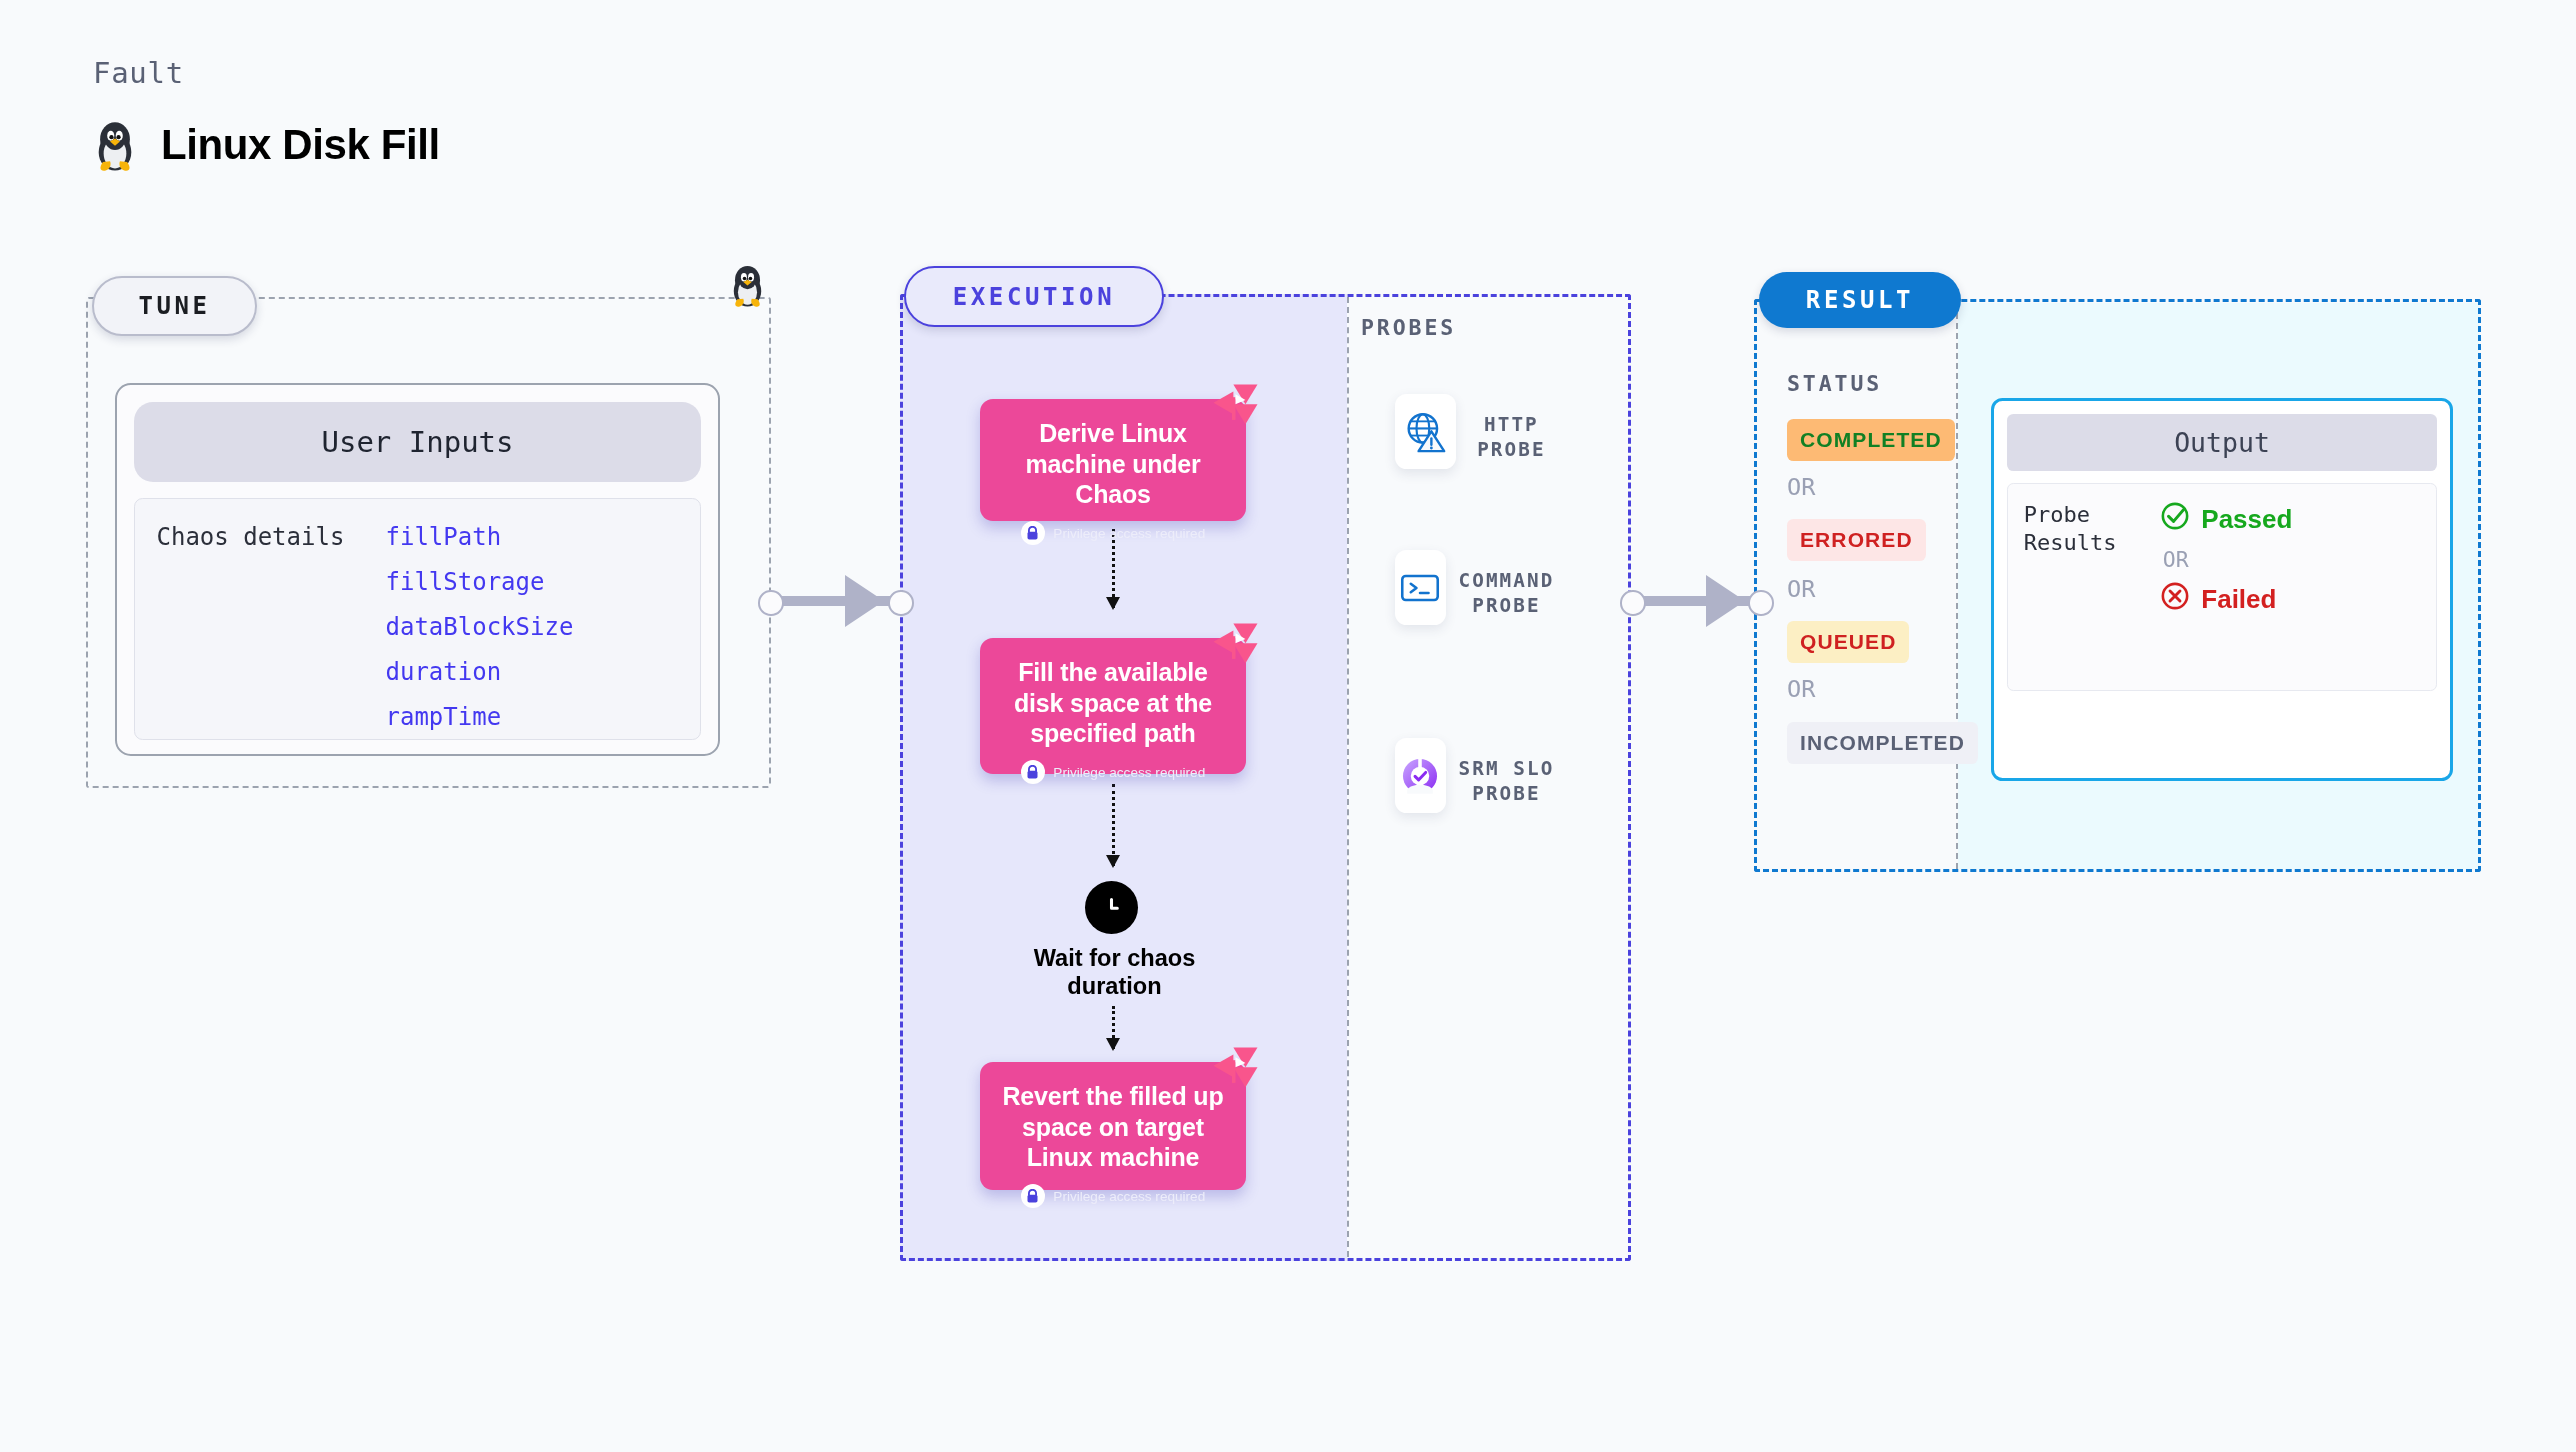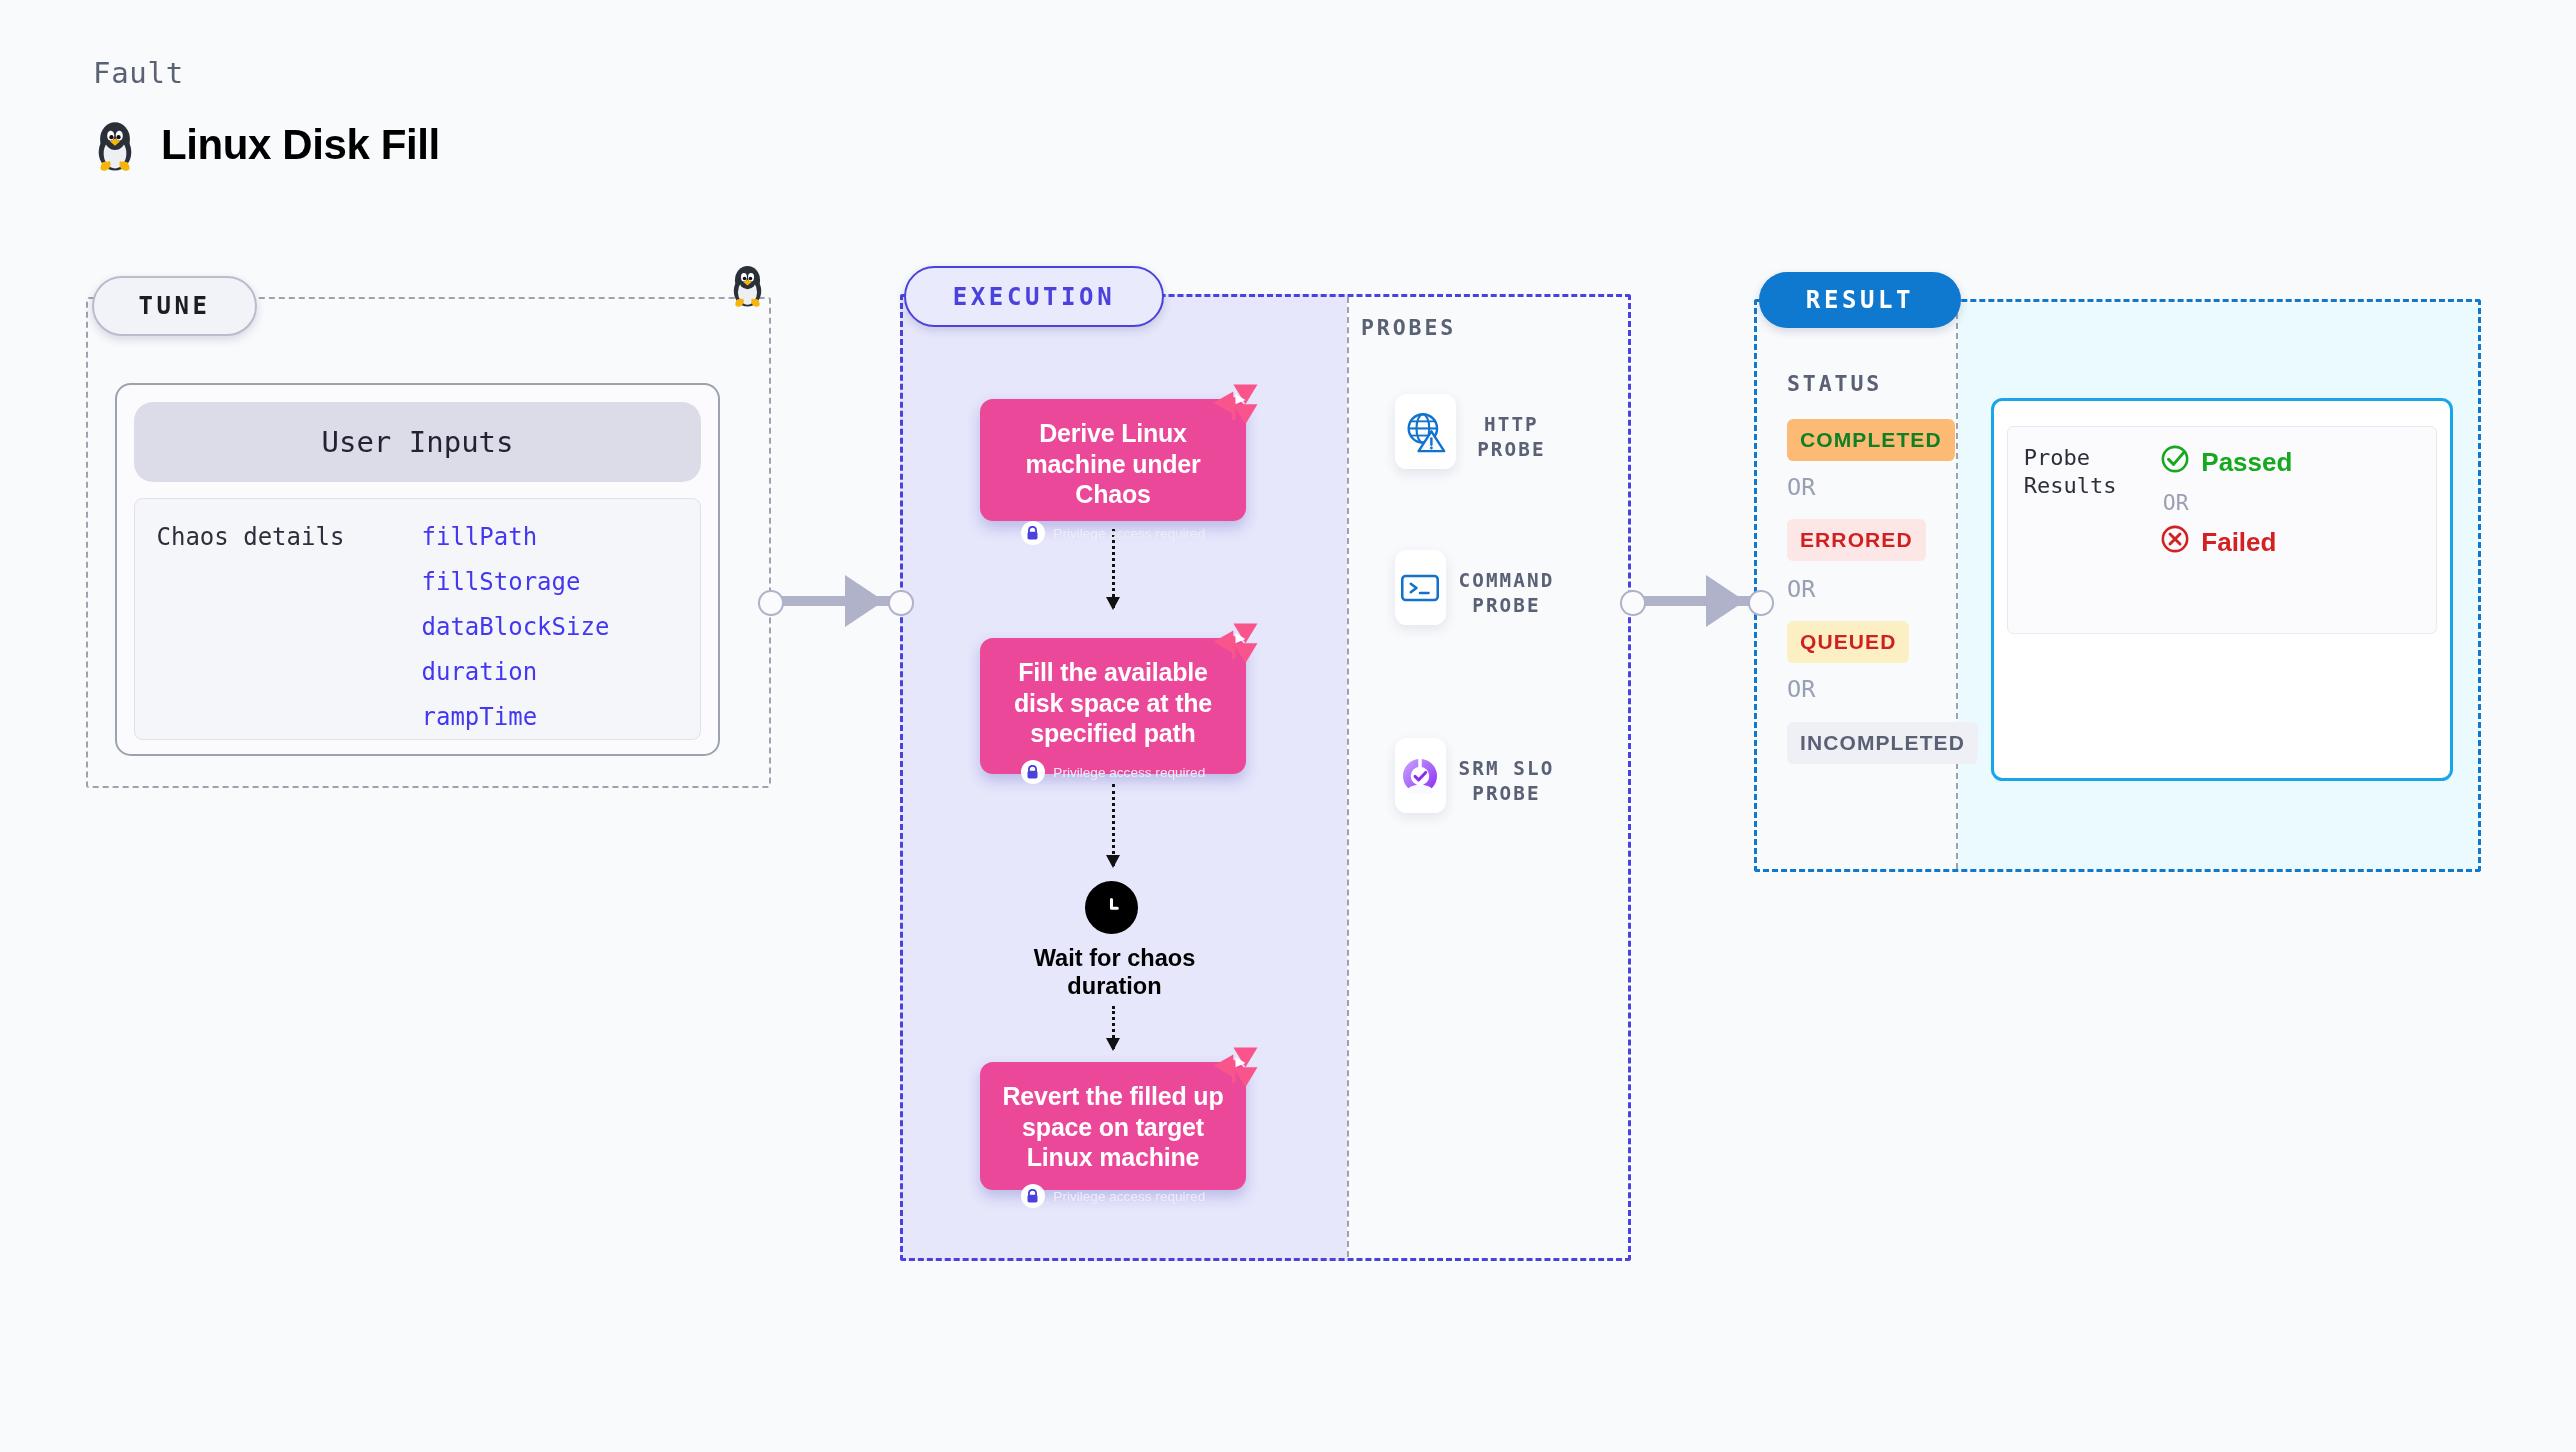--- a/index.html
+++ b/index.html
@@ -68,21 +68,21 @@
   }
   #user-inputs-body{
     margin-top:15.8px;height:242px;
     background:#F5F6FA;border:1.4px solid #DFE1EA;border-radius:8.6px;
     display:flex;padding:24px 0 0 21.5px;box-sizing:border-box;
   }
   #chaos-details-label{
     font-family:"DejaVu Sans Mono","Liberation Mono",monospace;
     font-size:24px;color:#2B2F3A;width:229px;flex:none;line-height:1.2;
   }
-  #chaos-param-list{display:flex;flex-direction:column;gap:17px;margin-left:36px;}
+  #chaos-param-list{display:flex;flex-direction:column;gap:17px;}
   .chaos-param{
     font-family:"DejaVu Sans Mono","Liberation Mono",monospace;
     font-size:24px;color:#4338F0;
   }
 
   
   #tune-tux{position:absolute;left:729px;top:262px;z-index:7;}
 
   
   #exec-probes-frame{
@@ -469,20 +469,21 @@
 <div id="status-label">STATUS</div>
 <div class="status-badge" id="sb-completed">COMPLETED</div>
 <div class="or-text" id="or1">OR</div>
 <div class="status-badge" id="sb-errored">ERRORED</div>
 <div class="or-text" id="or2">OR</div>
 <div class="status-badge" id="sb-queued">QUEUED</div>
 <div class="or-text" id="or3">OR</div>
 <div class="status-badge" id="sb-incompleted">INCOMPLETED</div>
 
 <div id="output-card">
+  <div id="output-header">Output</div>
 
 
   <div class="out-row" id="probe-results-row">
     <div class="out-key">Probe Results</div>
     <div class="pr-stack">
       <div class="pr-line pr-pass">
         <span>
           <svg width="30" height="30" viewBox="0 0 42 42">
             <circle cx="21" cy="21" r="17" stroke="#16A81E" stroke-width="3.6" fill="none"></circle>
             <path d="M12 21.5 L19 28.5 L34 11" stroke="#16A81E" stroke-width="4.2" fill="none" stroke-linecap="round" stroke-linejoin="round"></path>

